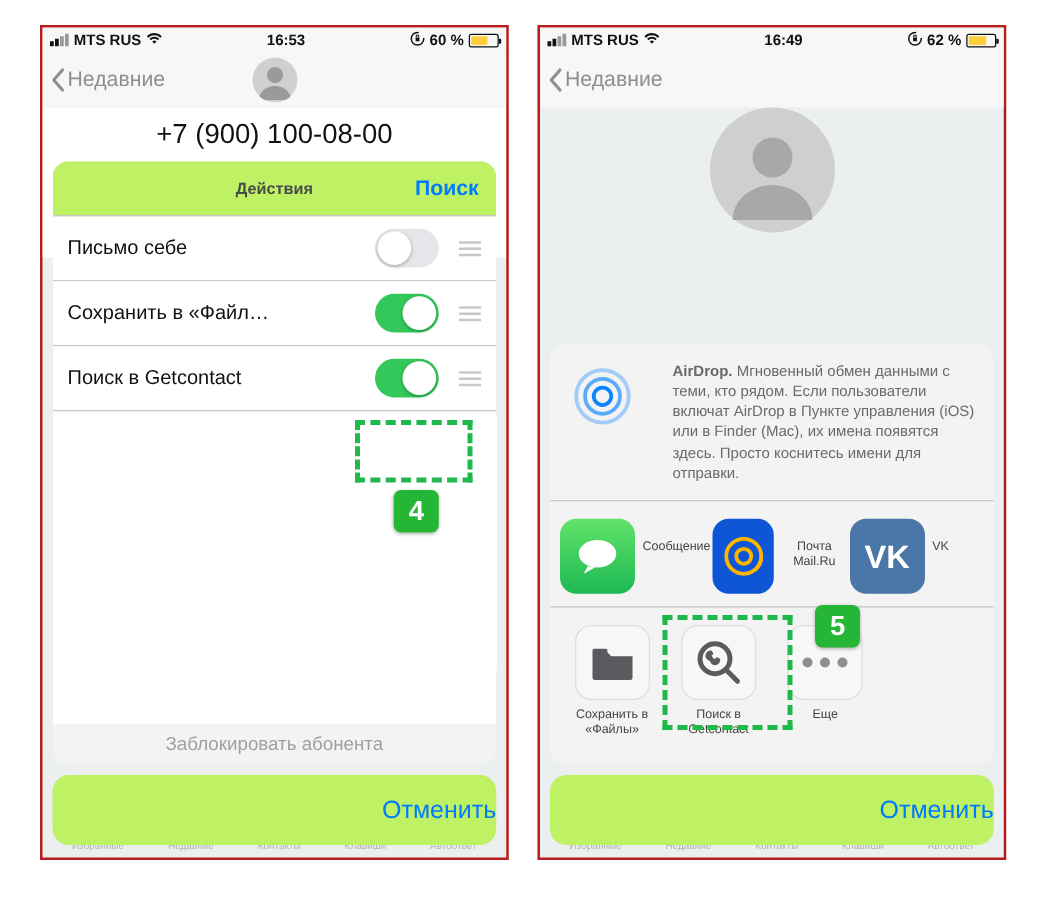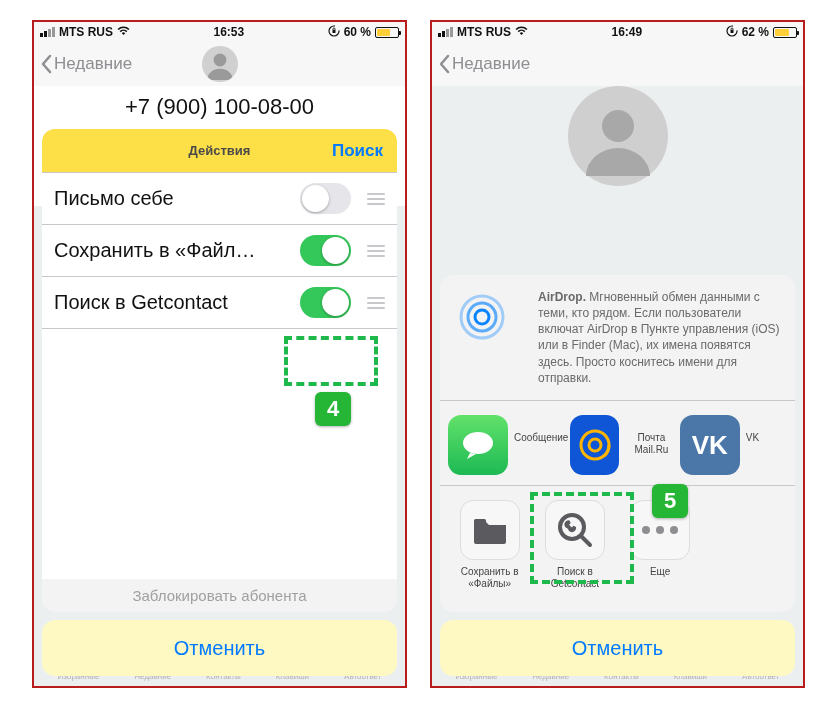--- a/index.html
+++ b/index.html
@@ -38,40 +38,40 @@
   .dimmed-bg .big-avatar svg { width:80px; height:80px; }
 
   
   .sheet {
     position: absolute; left: 8px; right: 8px; bottom: 10px;
   }
   .sheet-main {
     background: #f3f3f3e8; border-radius: 13px; overflow: hidden;
     backdrop-filter: blur(10px);
   }
-  .sheet-header { display:flex; align-items:center; justify-content:center; position:relative; height:44px; border-bottom:0.5px solid #c8c7cc; background:#fde047; }
+  .sheet-header { display:flex; align-items:center; justify-content:center; position:relative; height:44px; border-bottom:0.5px solid #c8c7cc; background:#bef264; }
   .sheet-title { font-size:13px; font-weight:600; color:#4a4a4a; }
   .sheet-done { position:absolute; right:14px; color:#007aff; font-weight:600; font-size:17px; }
 
-  .action-row { display:flex; align-items:center; height:52px; border-bottom:0.5px solid #c8c7cc; background:#fff; padding: 0 12px; font-size:20px; color:#111; }
+  .action-row { display:flex; align-items:center; height:52px; border-bottom:0.5px solid #c8c7cc; background:#fff; padding: 0 12px; font-size:16px; color:#111; }
   .action-label { flex:1; white-space:nowrap; overflow:hidden; text-overflow:ellipsis; }
   .switch { width:51px; height:31px; border-radius:16px; position:relative; background:#e5e5ea; margin-right:6px; }
   .switch.on { background:#34c759; }
   .switch .knob { position:absolute; top:2px; width:27px; height:27px; border-radius:50%; background:#fff; box-shadow:0 1px 3px rgba(0,0,0,.3); left:2px; transition:none; }
   .switch.on .knob { left:22px; }
   .grip { display:flex; flex-direction:column; gap:3px; margin-left:10px; }
   .grip span { width:18px; height:2px; background:#c7c7cc; border-radius:1px; }
 
   .blank-space { height: 250px; background:#fff; }
 
   .block-text { text-align:center; color:#a0a0a0; font-size:15px; padding:8px 0; }
 
   .cancel-btn {
-    margin-top:8px; background:#fef9c3; border-radius:13px; height:56px;
-    display:flex; align-items:center; justify-content:center; color:#007aff;
+    margin-top:8px; background:#bef264; border-radius:13px; height:56px;
+    display:flex; align-items:center; justify-content:flex-end; color:#007aff;
     font-size:20px; font-weight:500;
   }
 
   
   .highlight-box {
     position:absolute; border:4px dashed #1fb84a; pointer-events:none;
   }
   .callout-badge {
     position:absolute; background:#26b636; color:#fff; font-weight:700;
     font-size:22px; padding:4px 12px; border-radius:6px;

